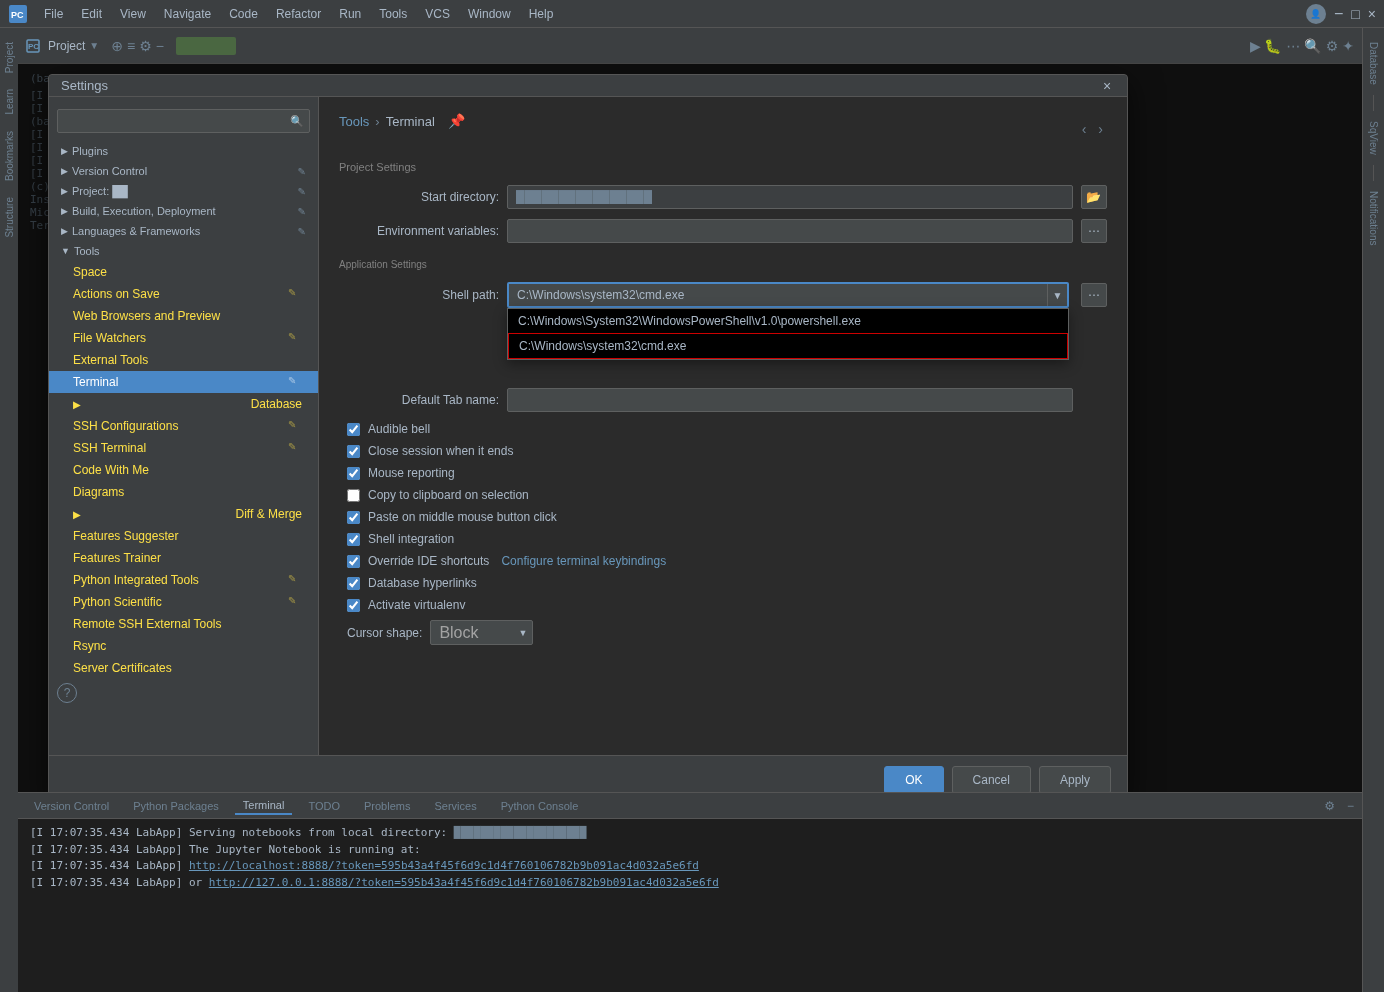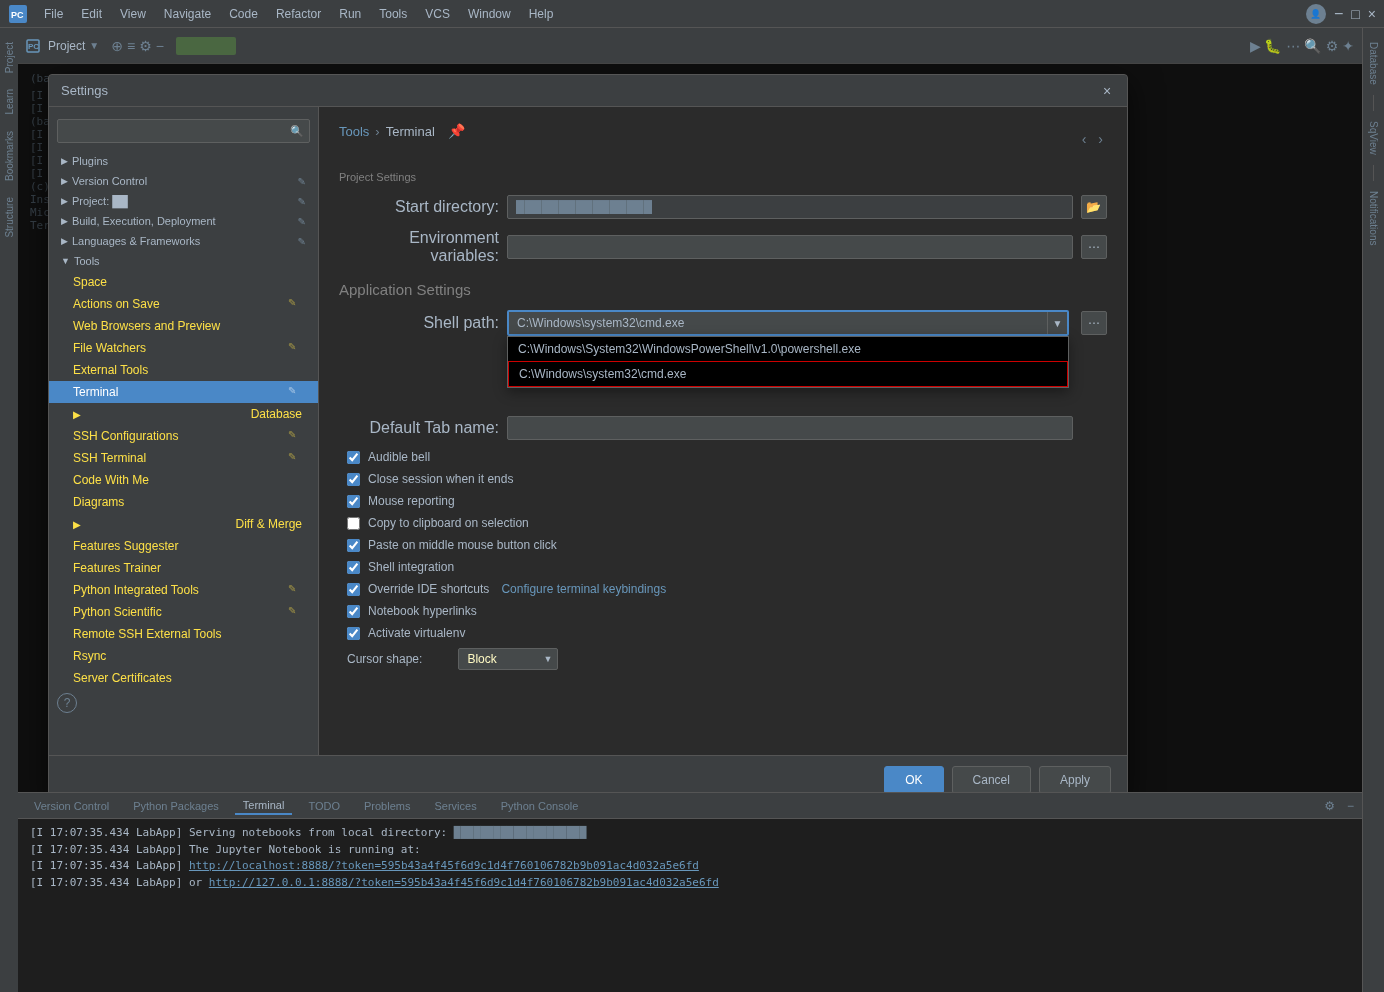--- a/index.html
+++ b/index.html
@@ -80,21 +80,21 @@
       height: 730px;
       background: #3c3f41;
       border: 1px solid #555;
       border-radius: 4px;
       display: flex;
       flex-direction: column;
       box-shadow: 0 8px 32px rgba(0,0,0,0.6);
     }
 
     .dialog-title-bar {
-      height: 32px;
+      height: 22px;
       background: #3c3f41;
       display: flex;
       align-items: center;
       justify-content: space-between;
       padding: 0 12px;
       border-bottom: 1px solid #555;
       border-radius: 4px 4px 0 0;
     }
     .dialog-title {
       font-size: 13px;
@@ -220,21 +220,21 @@
     .form-row {
       display: flex;
       align-items: center;
       margin-bottom: 10px;
       gap: 8px;
     }
     .form-label {
       width: 160px;
       text-align: right;
       color: #a9b7c6;
-      font-size: 16px;
+      font-size: 12px;
       flex-shrink: 0;
     }
     .form-input {
       flex: 1;
       background: #45494a;
       border: 1px solid #5e6060;
       color: #a9b7c6;
       padding: 4px 8px;
       font-size: 12px;
       border-radius: 2px;
@@ -304,21 +304,21 @@
       cursor: pointer;
       color: #a9b7c6;
       font-size: 12px;
     }
     .dropdown-option.selected {
       border: 1px solid #cc0000;
       color: #a9b7c6;
     }
 
     .app-section-label {
-      font-size: 15px;
+      font-size: 10px;
       color: #808080;
       margin-bottom: 12px;
       margin-top: 16px;
     }
 
     .checkbox-row {
       display: flex;
       align-items: center;
       margin-bottom: 8px;
       padding-left: 8px;
@@ -349,31 +349,30 @@
       padding-left: 8px;
       gap: 8px;
     }
     .cursor-shape-label {
       color: #a9b7c6;
       font-size: 12px;
     }
     .cursor-shape-select {
       background: #45494a;
       border: 1px solid #5e6060;
-      color: #fef9c3;
+      color: #a3a3a3;
       padding: 3px 24px 3px 8px;
-      font-size: 12px;
+      font-size: 16px;
       border-radius: 2px;
       outline: none;
       cursor: pointer;
       appearance: none;
       -webkit-appearance: none;
       position: relative;
       min-width: 100px;
-      margin-left: 28px;
     }
     .select-wrap {
       position: relative;
       display: inline-flex;
       align-items: center;
     }
     .select-arrow {
       position: absolute;
       right: 6px;
       color: #a9b7c6;
@@ -788,21 +787,21 @@
                 <input type="checkbox" checked="" style="">
                 <span class="checkbox-label">Shell integration</span>
               </div>
               <div class="checkbox-row">
                 <input type="checkbox" checked="" style="">
                 <span class="checkbox-label">Override IDE shortcuts</span>
                 <span class="configure-link">Configure terminal keybindings</span>
               </div>
               <div class="checkbox-row">
                 <input type="checkbox" checked="" style="">
-                <span class="checkbox-label">Notebook hyperlinks</span>
+                <span class="checkbox-label">Database hyperlinks</span>
               </div>
               <div class="checkbox-row">
                 <input type="checkbox" checked="" style="">
                 <span class="checkbox-label">Activate virtualenv</span>
               </div>
 
               <div class="cursor-shape-row">
                 <span class="cursor-shape-label">Cursor shape:</span>
                 <div class="select-wrap">
                   <select class="cursor-shape-select">

